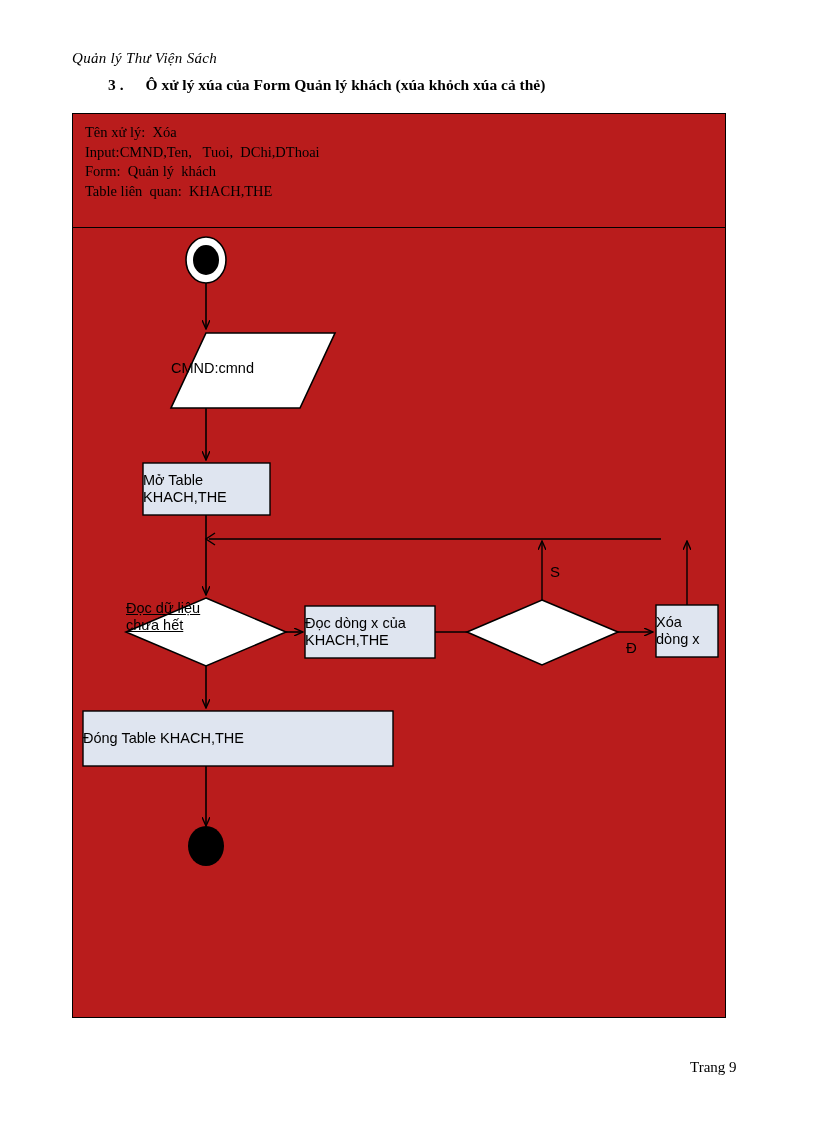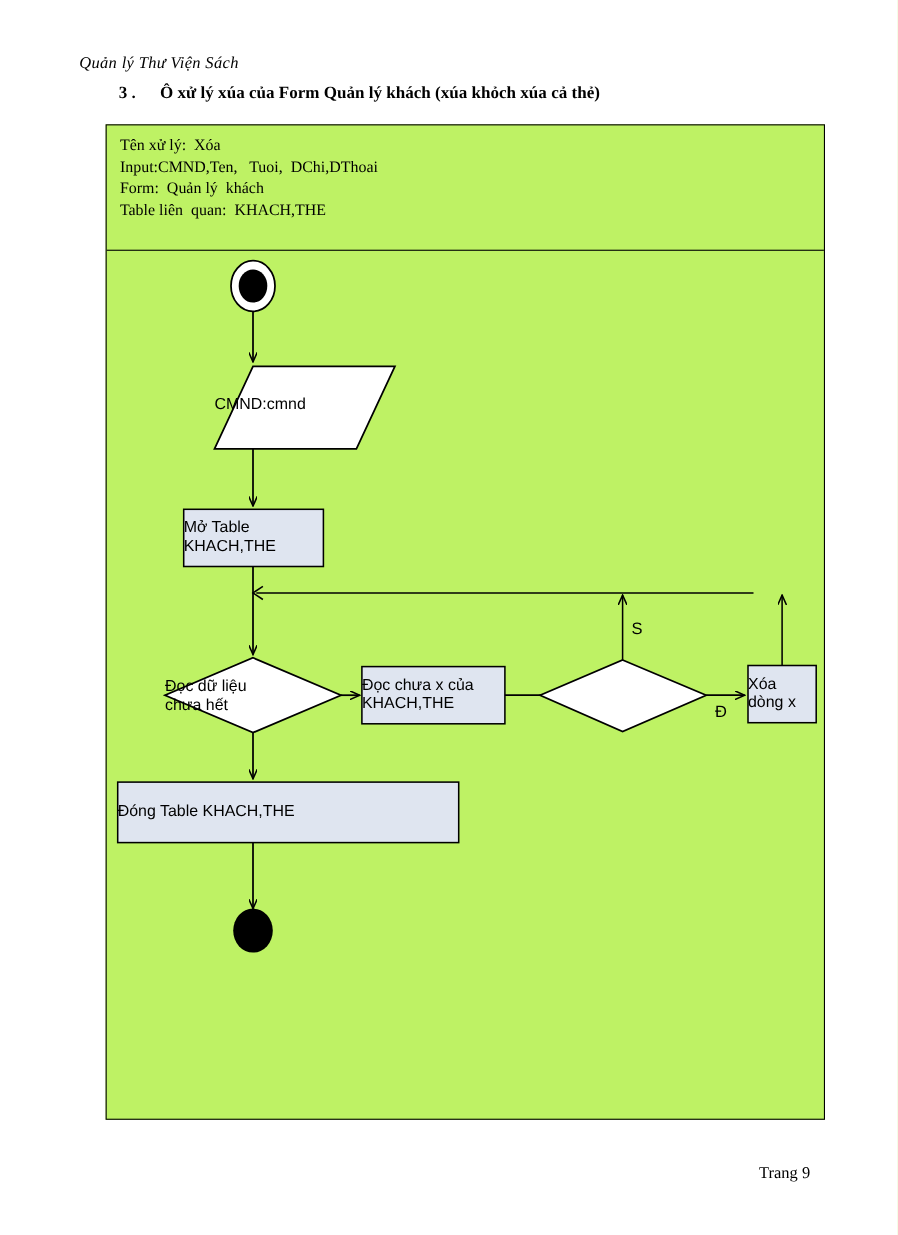--- a/index.html
+++ b/index.html
@@ -47,22 +47,21 @@
   }
   
   .frame {
     position: absolute;
     left: 72px;
     top: 113px;
     width: 654px;
     height: 905px;
     border: 1.4px solid #000000;
     box-sizing: border-box;
-    background: #bef264;
-    margin-left: 24px;
+    background: #b91c1c;
   }
   .info-box {
     position: absolute;
     left: 0px;
     top: 0px;
     width: 100%;
     height: 114px;
     border-bottom: 1.4px solid #000000;
     box-sizing: border-box;
     padding: 9px 0 0 12px;
@@ -181,23 +180,23 @@
         <rect x="10" y="483" width="310" height="55" fill="#dfe5f0" stroke="#000000" stroke-width="1.4"></rect>
 
         <line x1="133" y1="538" x2="133" y2="598" stroke="#000000" stroke-width="1.6" marker-end="url(#arrow)"></line>
 
         <ellipse cx="133" cy="618" rx="18" ry="20" fill="#000000"></ellipse>
       </svg>
 
       <div class="node-label" style="left:98px; top:132px; width:130px;">CMND:cmnd</div>
       <div class="node-label" style="left:70px; top:244px; width:127px;">Mở Table
 KHACH,THE</div>
-      <div class="node-label" style="left:53px; top:388px; width:160px;">Đọc dữ liệu
+      <div class="node-label" style="left:53px; top:372px; width:160px;text-decoration:underline;">Đọc dữ liệu
 chưa hết</div>
-      <div class="node-label" style="left:232px; top:387px; width:130px;">Đọc chưa x của
+      <div class="node-label" style="left:232px; top:387px; width:130px;">Đọc dòng x của
 KHACH,THE</div>
       <div class="node-label" style="left:583px; top:386px; width:62px;">Xóa
 dòng x</div>
       <div class="node-label" style="left:10px; top:502px; width:310px;">Đóng Table KHACH,THE</div>
 
       <div class="edge-label" style="left:477px; top:335px;">S</div>
       <div class="edge-label" style="left:553px; top:411px;">Đ</div>
     </div>
 
   </div>

